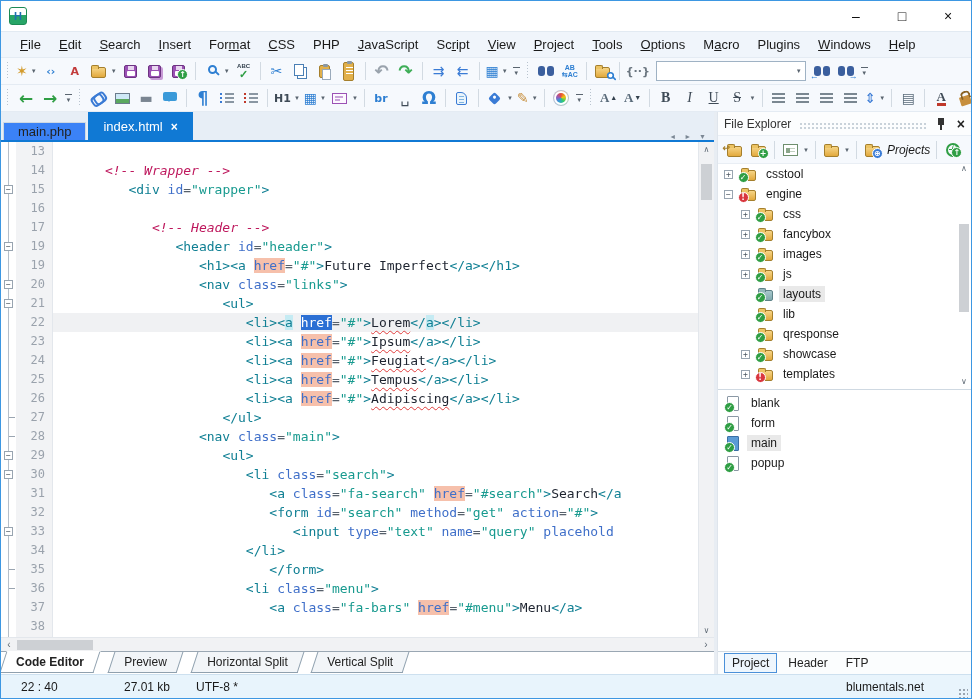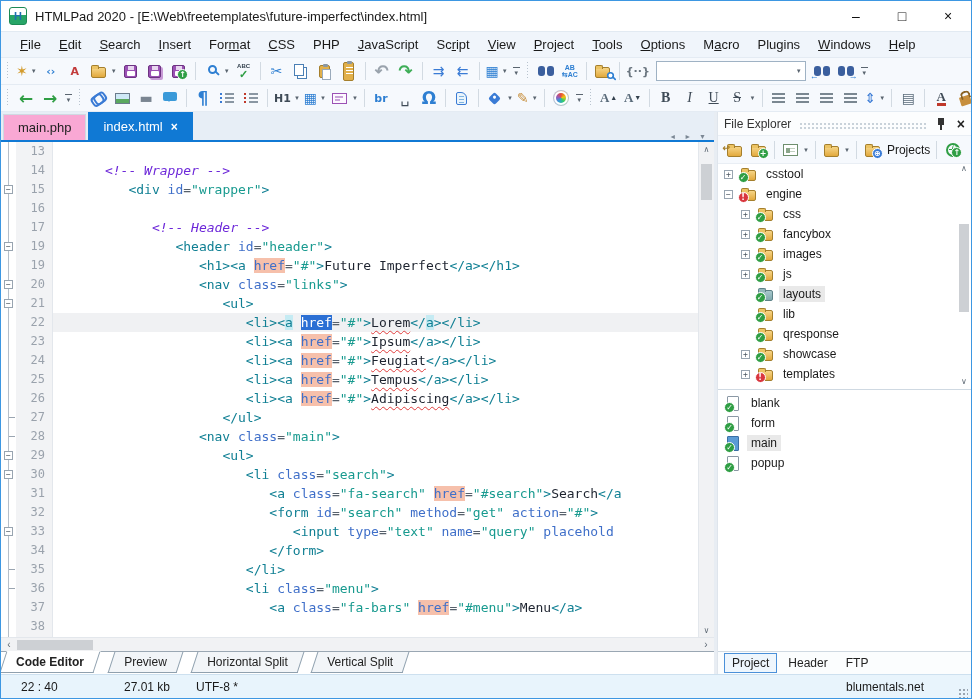--- a/index.html
+++ b/index.html
@@ -34,21 +34,21 @@
   .tbtn .glyph { font-size:14px; line-height:1; font-family:"DejaVu Sans",sans-serif; }
   .tbtn .glyph.big { font-size:17px; font-weight:bold; }
   .tbtn .glyph.txt { font:bold 11px "DejaVu Sans",sans-serif; }
   .dd { font-size:6px; color:#5a6570; margin-left:3px; }
   .ovf { display:flex; flex-direction:column; align-items:center; margin:0 3px; }
   .ovf i { width:7px; height:1px; background:#5a6570; margin-bottom:2px; }
   .ovf b { font-size:6px; color:#5a6570; font-weight:normal; }
   .combo { width:150px; height:20px; background:#fff; border:1px solid #9fb2c4; display:flex; align-items:center; margin:0 4px; }
   .combo input { flex:1; border:none; outline:none; height:16px; font-size:12px; padding:0 4px; min-width:0; }
   .combo .dd { margin:0 3px; }
-  .tblabel { font-size:12px; color:#1a1a1a; margin-left:5px; }
+  .tblabel { font-size:12px; color:#1a1a1a; margin-left:5px;font-style:italic; }
 
   
   .ic { position:relative; display:inline-flex; align-items:center; justify-content:center; width:19px; height:19px; }
   .bdg { position:absolute; width:11px; height:11px; border-radius:50%; color:#fff; font-size:8px; font-weight:bold;
          line-height:10px; text-align:center; border:1px solid #fff; z-index:2; font-family:"DejaVu Sans",sans-serif;}
   .bdg.gn{background:#2f9e44} .bdg.rd{background:#d9363e} .bdg.bu{background:#3a7bd5}
   .bdg.bl{left:-4px;bottom:-3px} .bdg.br{right:-4px;bottom:-3px}
   .shape-folder{width:15px;height:11px;margin-top:3px;background:linear-gradient(#f6d587,#e2a93d);
       border:1px solid #a57f2c;border-radius:2px;position:relative;flex:none;}
   .shape-folder::before{content:"";position:absolute;top:-3px;left:-1px;width:6px;height:3px;background:#edc464;
@@ -122,43 +122,43 @@
   .abcchk{display:flex;flex-direction:column;align-items:center;line-height:1;}
   .abcchk i{font:bold 6px "Liberation Sans",sans-serif;color:#33404d;font-style:normal;}
   .abcchk b{font-size:11px;color:#2f9e44;}
 
   
   .main { flex:1; display:flex; min-height:0; border-top:1px solid #e4ebf3; }
   .editor-pane { flex:1; min-width:0; display:flex; flex-direction:column; }
   .vdivider { width:3px; background:#e8edf3; flex:none; }
   
   .tabbar { height:30px; background:#e7eef6; display:flex; align-items:flex-end; border-bottom:2px solid #1079d4; flex:none; }
-  .dtab { height:26px; padding:0 14px; display:flex; align-items:center; font-size:13px; color:#222;
-          background:#f9a8d4; border:1px solid #cfd9e2; border-bottom:none; margin-left:2px; }
+  .dtab { height:18px; padding:0 14px; display:flex; align-items:center; font-size:13px; color:#222;
+          background:#3b82f6; border:1px solid #cfd9e2; border-bottom:none; margin-left:2px; }
   .dtab.active { background:#1079d4; color:#fff; border-color:#1079d4; height:28px; }
   .tabx { margin-left:8px; font-size:12px; font-weight:bold; }
   .tabnav { margin-left:auto; display:flex; align-items:center; gap:8px; padding-right:8px; font-size:7px; color:#7b8794; }
 
   
   .code-region { flex:1; display:flex; min-height:0; background:#fff; overflow:hidden; }
   .foldcol { width:15px; flex:none; background:#fff; position:relative;
              background-image:linear-gradient(#b6bfc9,#b6bfc9); background-repeat:no-repeat;
              background-position:7px 0; background-size:1px 100%; }
   .fcell { height:19px; position:relative; }
   .fcell .fbox { position:absolute; left:3px; top:5px; width:9px; height:9px; background:#fff;
                  border:1px solid #98a4b0; font:8px/7px "DejaVu Sans Mono",monospace; text-align:center; color:#4a5560; }
   .fcell.e::after { content:""; position:absolute; left:8px; top:9px; width:6px; height:1px; background:#9aa5b1; }
   .numcol { width:37px; flex:none; background:#f2f3f5; border-right:1px solid #e3e7ec; }
   .ncell { height:19px; text-align:right; padding-right:7px; color:#9aa2ac; font:12px/19px "DejaVu Sans Mono",monospace; }
   .codecol { flex:1; min-width:0; overflow:hidden; }
   .ln { height:19px; white-space:pre; font:13px/19px "DejaVu Sans Mono",monospace; padding-left:5px; }
   .ln.active { background:#f0f1f3; }
   .tk-g{color:#0f7f93} .tk-a{color:#3f6fc9} .tk-q{color:#56606b} .tk-v{color:#189a8f}
   .tk-x{color:#1e2430} .tk-p{color:#1e2430}
-  .tk-c{color:#6d28d9;font-style:italic}
+  .tk-c{color:#be185d;font-style:italic}
   .tk-m{color:#1e2430;text-decoration:underline wavy #e03d3d 1px;text-underline-offset:3px;}
   .tk-s{background:#2b6fd4;color:#fff}
   .tk-o{background:#f6c0ab;color:#3f6fc9}
   .tk-h{background:#c5ebf3;color:#0f7f93}
   .vscroll { width:16px; flex:none; background:#f1f2f4; border-left:1px solid #e3e7ec; position:relative;
              display:flex; flex-direction:column; justify-content:space-between; align-items:center; }
   .varrow { height:14px; font-size:8px; color:#5f6a75; display:flex; align-items:center; }
   .vthumb { position:absolute; left:2px; right:2px; top:22px; height:36px; background:#cdd0d4; }
   .hscroll { height:14px; flex:none; background:#f1f2f4; border-top:1px solid #e3e7ec; display:flex; align-items:center; }
   .harrow { width:16px; text-align:center; font-size:10px; color:#5f6a75; flex:none; }
@@ -214,21 +214,20 @@
 </style>
 </head>
 <body>
 
 <div class="win">
 
   <div class="titlebar">
     <span class="applogo">
         <span>H</span>
       </span>
-    <span class="title">HTMLPad 2020  - [E:\Web\freetemplates\future-imperfect\index.html]</span>
     <span class="wbtns">
       <span class="wbtn">–</span>
       <span class="wbtn">□</span>
       <span class="wbtn">×</span>
     </span>
   </div>
 
   <div class="menubar" id="menubar">
       <span class="mitem"><u>F</u>ile</span>
       <span class="mitem"><u>E</u>dit</span>
@@ -661,22 +660,22 @@
             <div class="ln"><span class="tk-p">                        </span><span class="tk-g">&lt;li&gt;&lt;a</span><span class="tk-p"> </span><span class="tk-o">href</span><span class="tk-q">=</span><span class="tk-v">"#"</span><span class="tk-g">&gt;</span><span class="tk-m">Feugiat</span><span class="tk-g">&lt;/a&gt;&lt;/li&gt;</span></div>
             <div class="ln"><span class="tk-p">                        </span><span class="tk-g">&lt;li&gt;&lt;a</span><span class="tk-p"> </span><span class="tk-o">href</span><span class="tk-q">=</span><span class="tk-v">"#"</span><span class="tk-g">&gt;</span><span class="tk-m">Tempus</span><span class="tk-g">&lt;/a&gt;&lt;/li&gt;</span></div>
             <div class="ln"><span class="tk-p">                        </span><span class="tk-g">&lt;li&gt;&lt;a</span><span class="tk-p"> </span><span class="tk-o">href</span><span class="tk-q">=</span><span class="tk-v">"#"</span><span class="tk-g">&gt;</span><span class="tk-m">Adipiscing</span><span class="tk-g">&lt;/a&gt;&lt;/li&gt;</span></div>
             <div class="ln"><span class="tk-p">                     </span><span class="tk-g">&lt;/ul&gt;</span></div>
             <div class="ln"><span class="tk-p">                  </span><span class="tk-g">&lt;nav</span><span class="tk-p"> </span><span class="tk-a">class</span><span class="tk-q">=</span><span class="tk-v">"main"</span><span class="tk-g">&gt;</span></div>
             <div class="ln"><span class="tk-p">                     </span><span class="tk-g">&lt;ul&gt;</span></div>
             <div class="ln"><span class="tk-p">                        </span><span class="tk-g">&lt;li</span><span class="tk-p"> </span><span class="tk-a">class</span><span class="tk-q">=</span><span class="tk-v">"search"</span><span class="tk-g">&gt;</span></div>
             <div class="ln"><span class="tk-p">                           </span><span class="tk-g">&lt;a</span><span class="tk-p"> </span><span class="tk-a">class</span><span class="tk-q">=</span><span class="tk-v">"fa-search"</span><span class="tk-p"> </span><span class="tk-o">href</span><span class="tk-q">=</span><span class="tk-v">"#search"</span><span class="tk-g">&gt;</span><span class="tk-x">Search</span><span class="tk-g">&lt;/a</span></div>
             <div class="ln"><span class="tk-p">                           </span><span class="tk-g">&lt;form</span><span class="tk-p"> </span><span class="tk-a">id</span><span class="tk-q">=</span><span class="tk-v">"search"</span><span class="tk-p"> </span><span class="tk-a">method</span><span class="tk-q">=</span><span class="tk-v">"get"</span><span class="tk-p"> </span><span class="tk-a">action</span><span class="tk-q">=</span><span class="tk-v">"#"</span><span class="tk-g">&gt;</span></div>
             <div class="ln"><span class="tk-p">                              </span><span class="tk-g">&lt;input</span><span class="tk-p"> </span><span class="tk-a">type</span><span class="tk-q">=</span><span class="tk-v">"text"</span><span class="tk-p"> </span><span class="tk-a">name</span><span class="tk-q">=</span><span class="tk-v">"query"</span><span class="tk-p"> </span><span class="tk-a">placehold</span></div>
+            <div class="ln"><span class="tk-p">                        </span><span class="tk-g">&lt;/li&gt;</span></div>
             <div class="ln"><span class="tk-p">                           </span><span class="tk-g">&lt;/form&gt;</span></div>
-            <div class="ln"><span class="tk-p">                        </span><span class="tk-g">&lt;/li&gt;</span></div>
             <div class="ln"><span class="tk-p">                        </span><span class="tk-g">&lt;li</span><span class="tk-p"> </span><span class="tk-a">class</span><span class="tk-q">=</span><span class="tk-v">"menu"</span><span class="tk-g">&gt;</span></div>
             <div class="ln"><span class="tk-p">                           </span><span class="tk-g">&lt;a</span><span class="tk-p"> </span><span class="tk-a">class</span><span class="tk-q">=</span><span class="tk-v">"fa-bars"</span><span class="tk-p"> </span><span class="tk-o">href</span><span class="tk-q">=</span><span class="tk-v">"#menu"</span><span class="tk-g">&gt;</span><span class="tk-x">Menu</span><span class="tk-g">&lt;/a&gt;</span></div>
           </div>
         <div class="vscroll">
           <span class="varrow">∧</span>
           <span class="vthumb"></span>
           <span class="varrow">∨</span>
         </div>
       </div>
 

